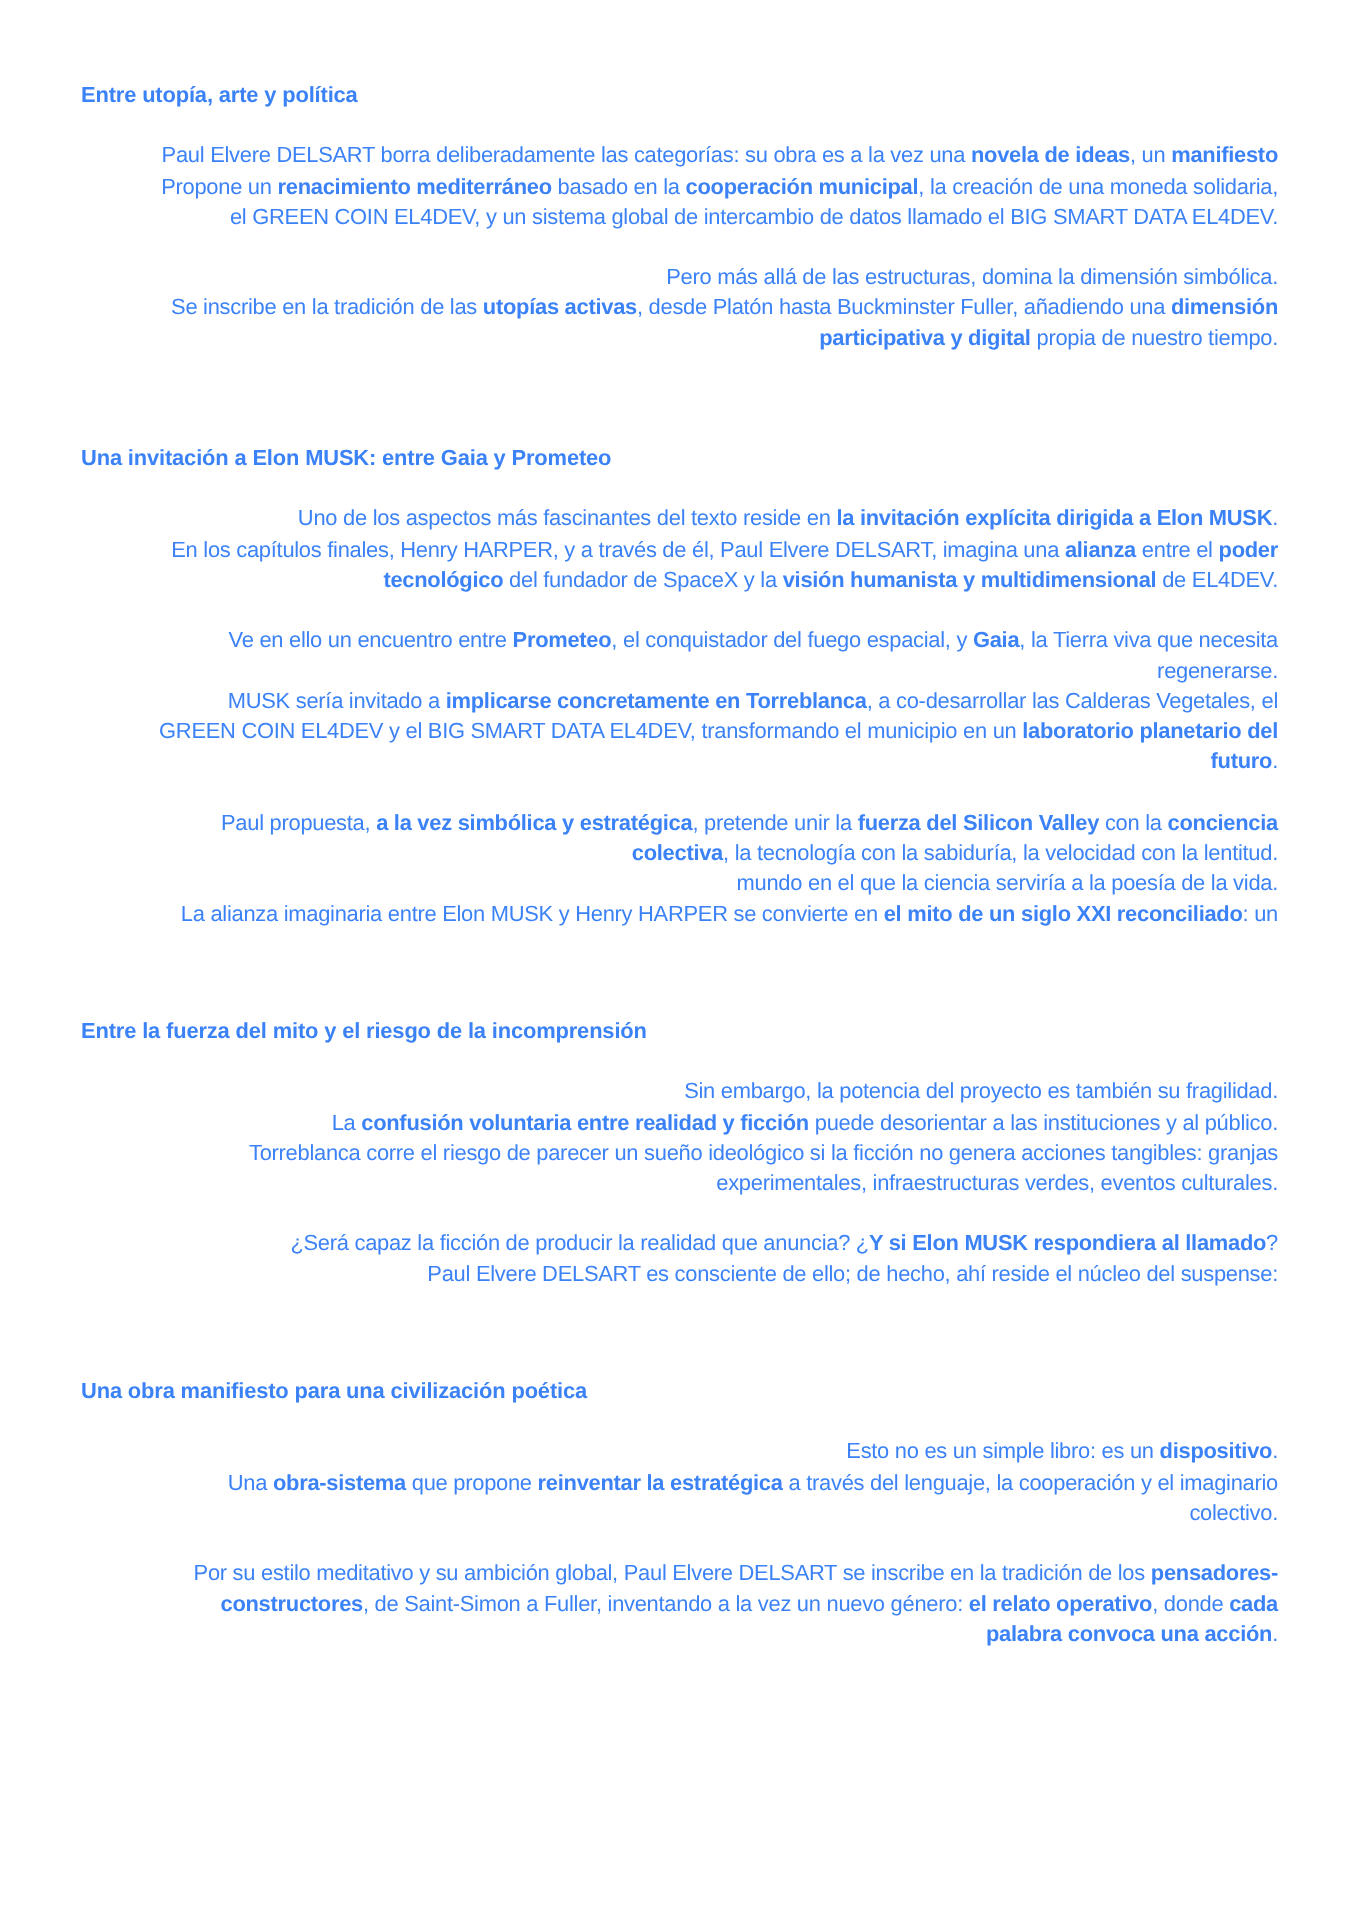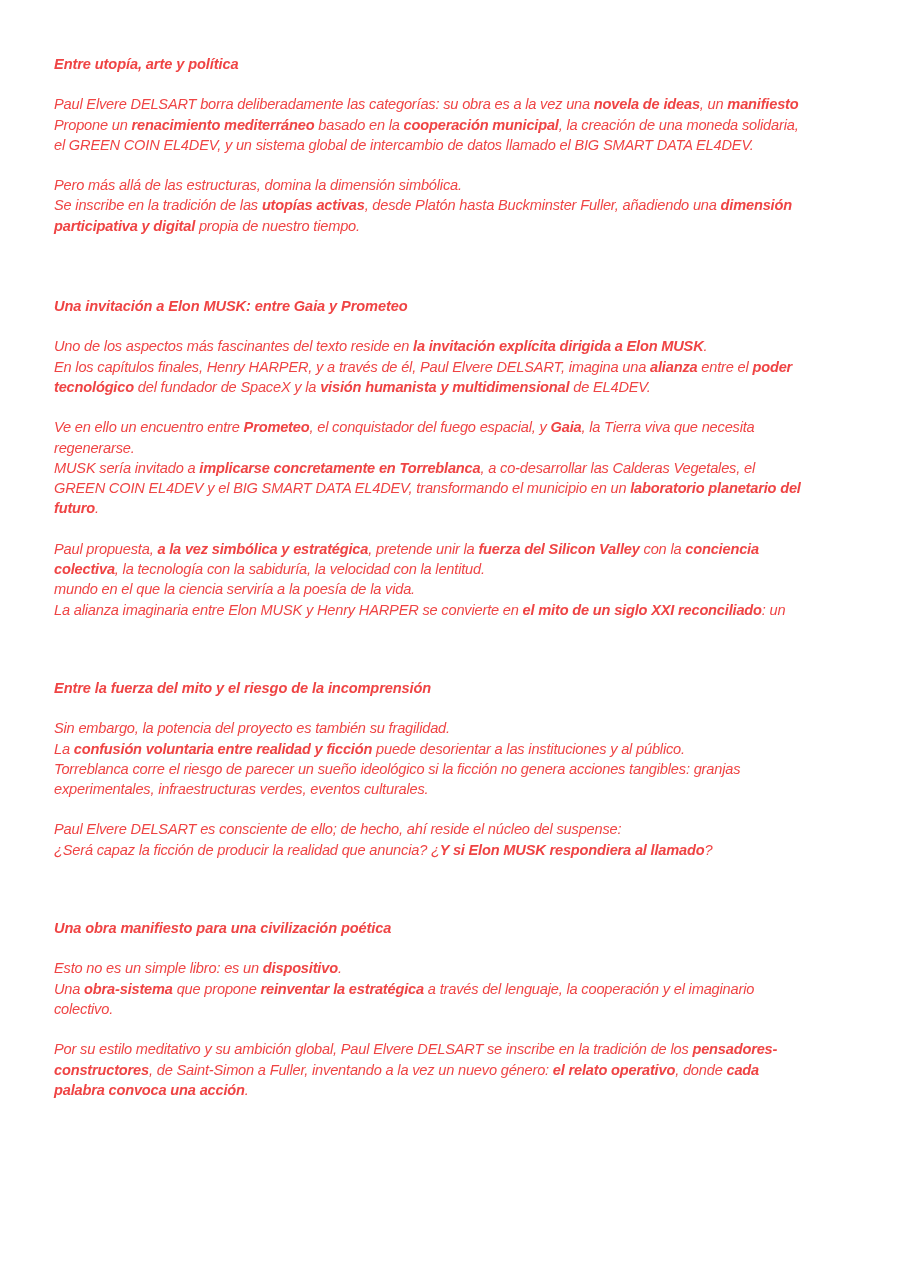--- a/index.html
+++ b/index.html
@@ -20,37 +20,37 @@
   }
   .content {
     position: absolute;
     left: 54px;
     top: 54px;
     width: 798px;
   }
   .doc-text {
     font-size: 14.6px;
     line-height: 20.3px;
-    color: #ef4444;
+    color: #3b82f6;
     letter-spacing: -0.18px;
-    font-style: italic;
     -webkit-font-smoothing: antialiased;
   }
   .section {
     margin: 0;
   }
   h2.heading {
     font-size: 14.6px;
     line-height: 20.3px;
     font-weight: bold;
     margin: 0;
     letter-spacing: -0.1px;
   }
   .block {
     margin: 0;
+    text-align: right;
   }
   .line {
     display: block;
     white-space: pre-wrap;
   }
   .gap-after-heading { height: 20px; }
   .gap-para { height: 20px; }
   .gap-section { height: 60px; }
   .gap-section-sm { height: 58px; }
   b { font-weight: bold; }
@@ -105,22 +105,22 @@
         <h2 class="heading">Entre la fuerza del mito y el riesgo de la incomprensión</h2>
         <div class="gap-after-heading"></div>
         <div class="block">
           <span class="line"><span>Sin embargo, la potencia del proyecto es también su fragilidad.</span></span>
           <span class="line"><span>La </span><b>confusión voluntaria entre realidad y ficción</b><span> puede desorientar a las instituciones y al público.</span></span>
           <span class="line"><span>Torreblanca corre el riesgo de parecer un sueño ideológico si la ficción no genera acciones tangibles: granjas</span></span>
           <span class="line"><span>experimentales, infraestructuras verdes, eventos culturales.</span></span>
         </div>
         <div class="gap-para"></div>
         <div class="block">
+          <span class="line"><span>¿Será capaz la ficción de producir la realidad que anuncia? ¿</span><b>Y si Elon MUSK respondiera al llamado</b><span>?</span></span>
           <span class="line"><span>Paul Elvere DELSART es consciente de ello; de hecho, ahí reside el núcleo del suspense:</span></span>
-          <span class="line"><span>¿Será capaz la ficción de producir la realidad que anuncia? ¿</span><b>Y si Elon MUSK respondiera al llamado</b><span>?</span></span>
         </div>
       </div>
       <div class="gap-section-sm"></div>
       <div class="section">
         <h2 class="heading">Una obra manifiesto para una civilización poética</h2>
         <div class="gap-after-heading"></div>
         <div class="block">
           <span class="line"><span>Esto no es un simple libro: es un </span><b>dispositivo</b><span>.</span></span>
           <span class="line"><span>Una </span><b>obra-sistema</b><span> que propone </span><b>reinventar la estratégica</b><span> a través del lenguaje, la cooperación y el imaginario</span></span>
           <span class="line"><span>colectivo.</span></span>

